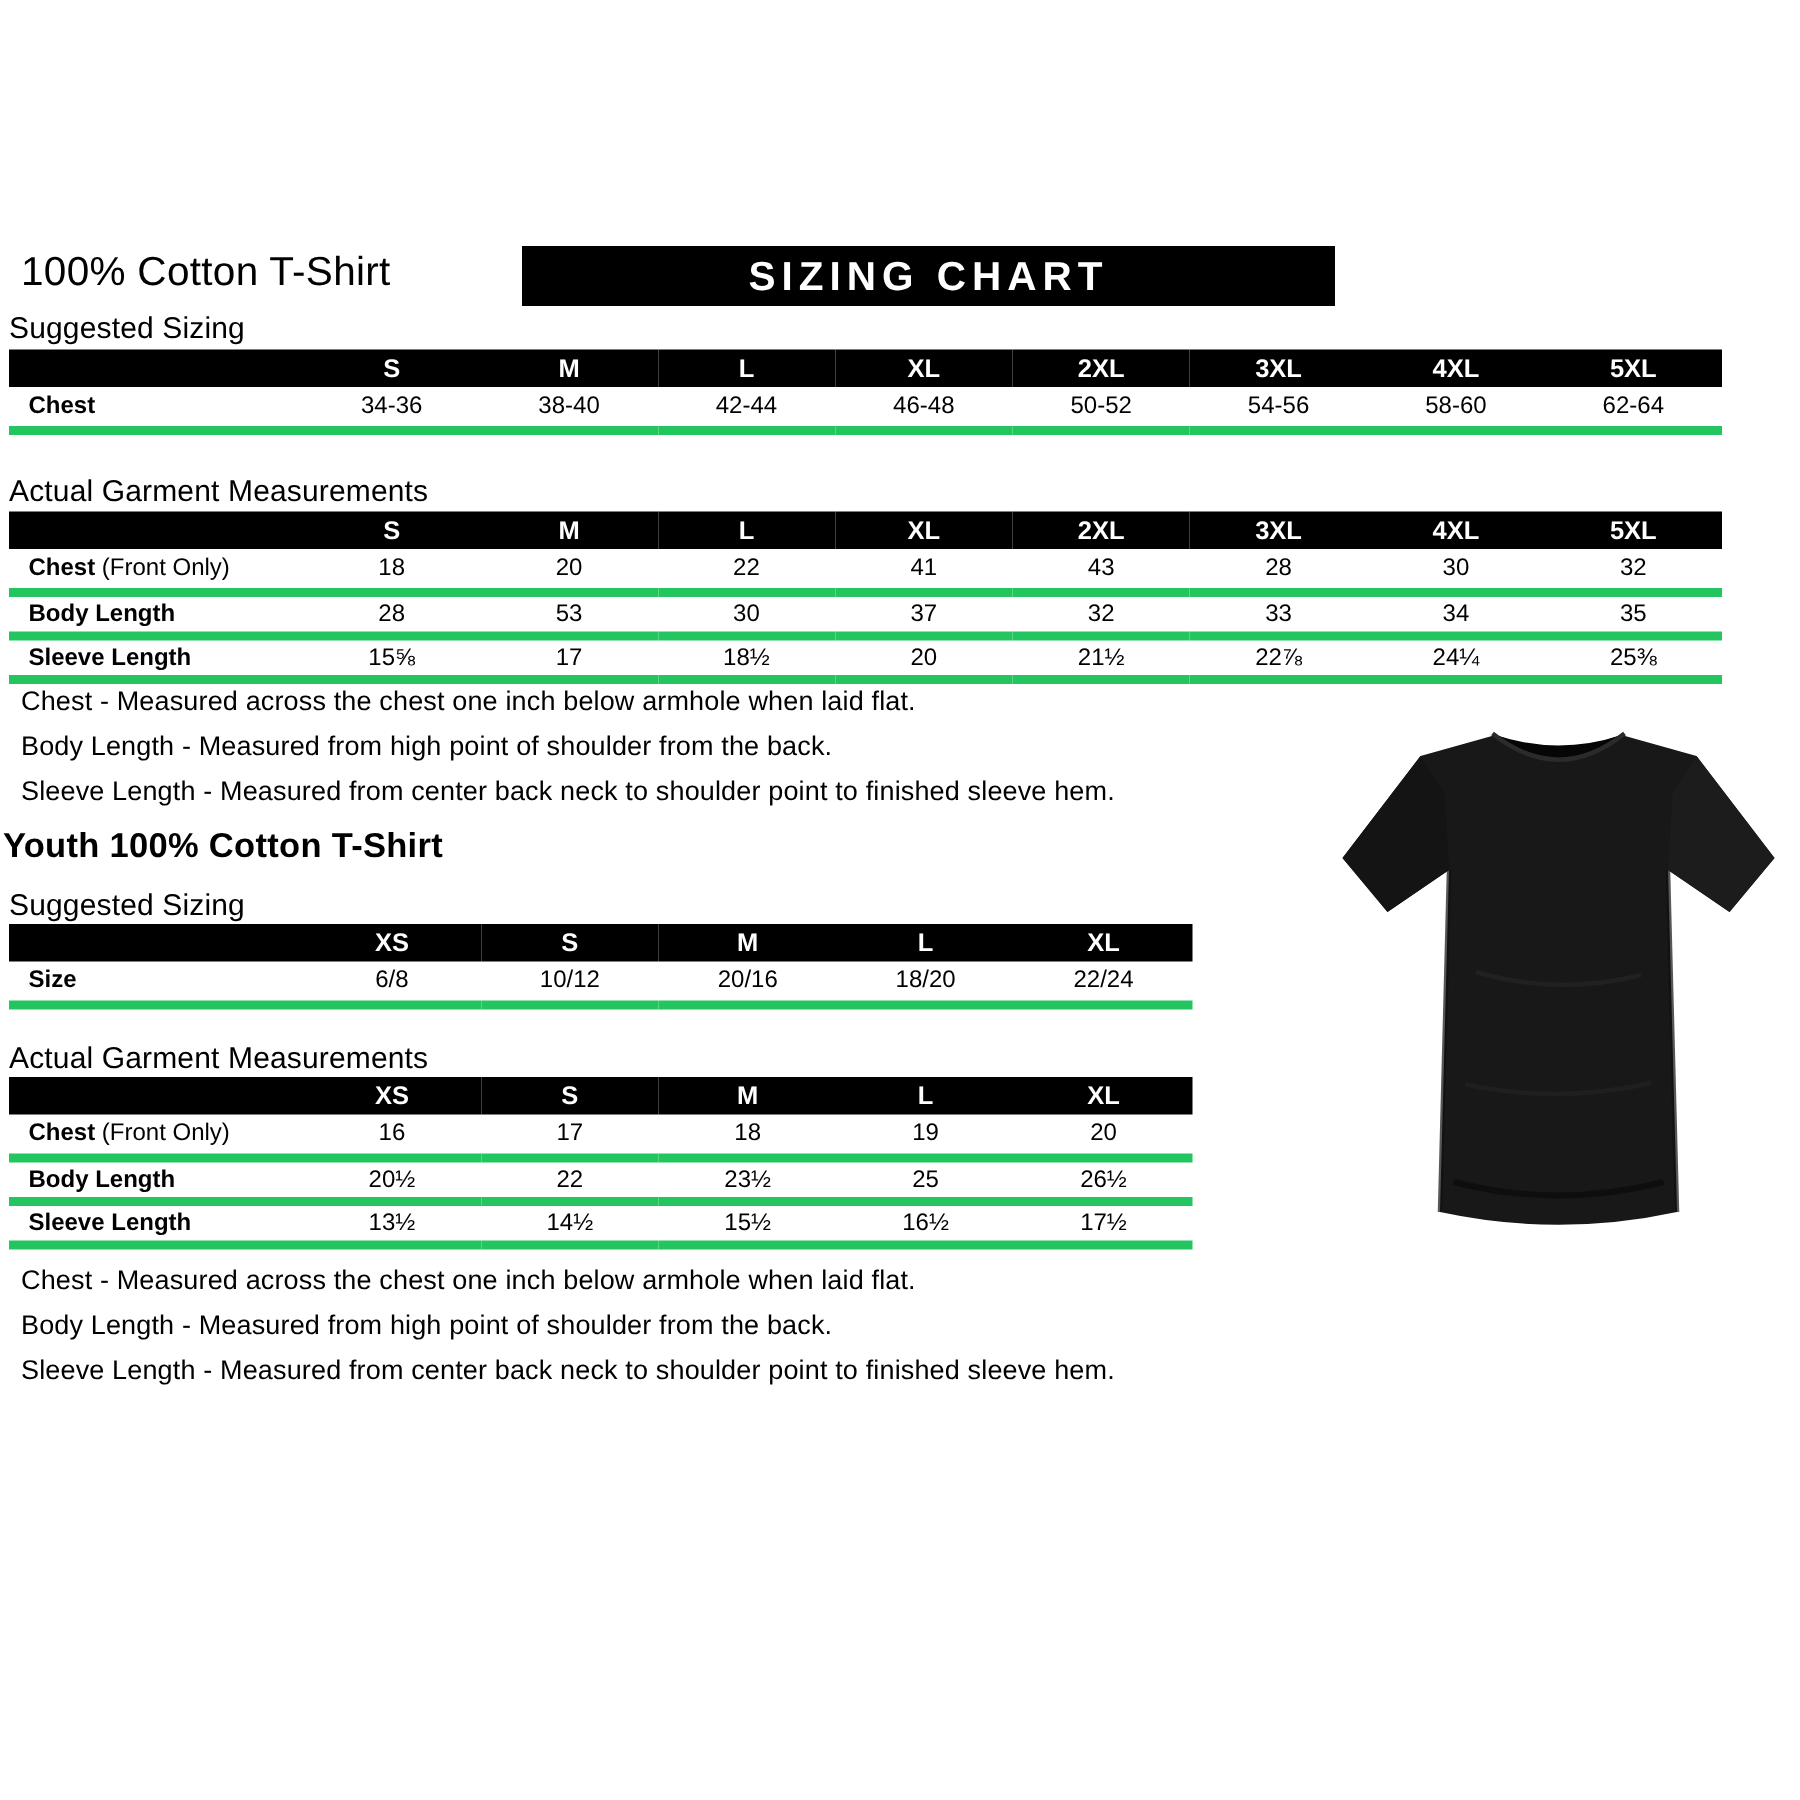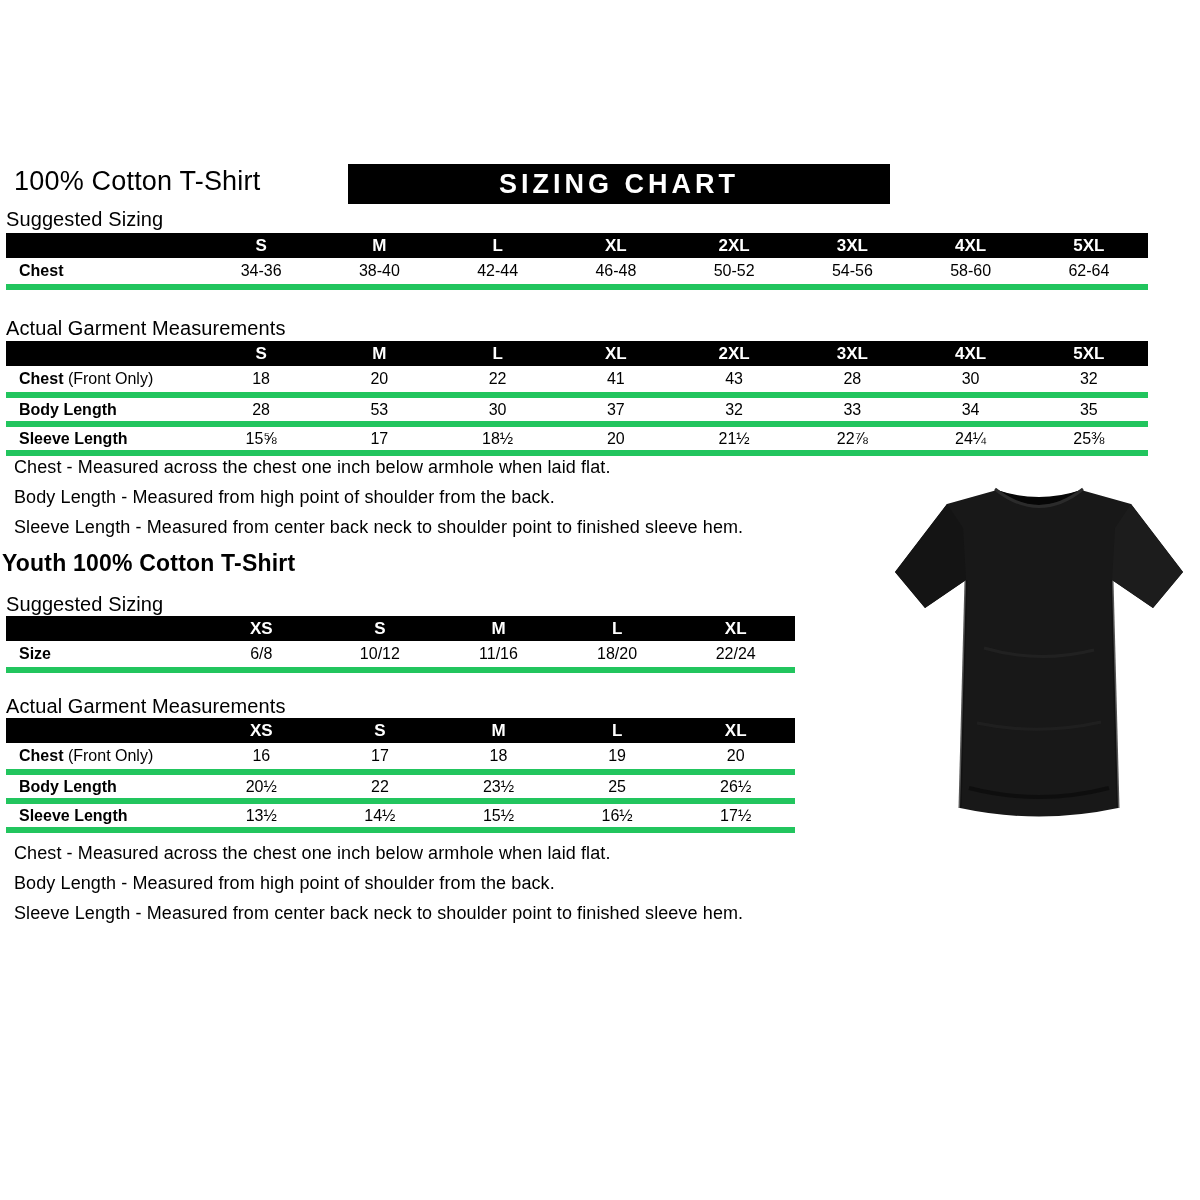--- a/index.html
+++ b/index.html
@@ -152,21 +152,21 @@
         <th>M</th>
         <th>L</th>
         <th>XL</th>
       </tr>
     </thead>
     <tbody>
       <tr>
         <td class="label-col"><span class="lbl">Size</span></td>
         <td>6/8</td>
         <td>10/12</td>
-        <td>11/16</td>
+        <td>20/16</td>
         <td>18/20</td>
         <td>22/24</td>
       </tr>
     </tbody>
   </table>
 
 <div class="abs section-label" style="left:6px; top:695px;">Actual Garment Measurements</div>
 <table class="abs size-table youth-w" style="left:6px; top:718px;">
     <thead>
       <tr>

